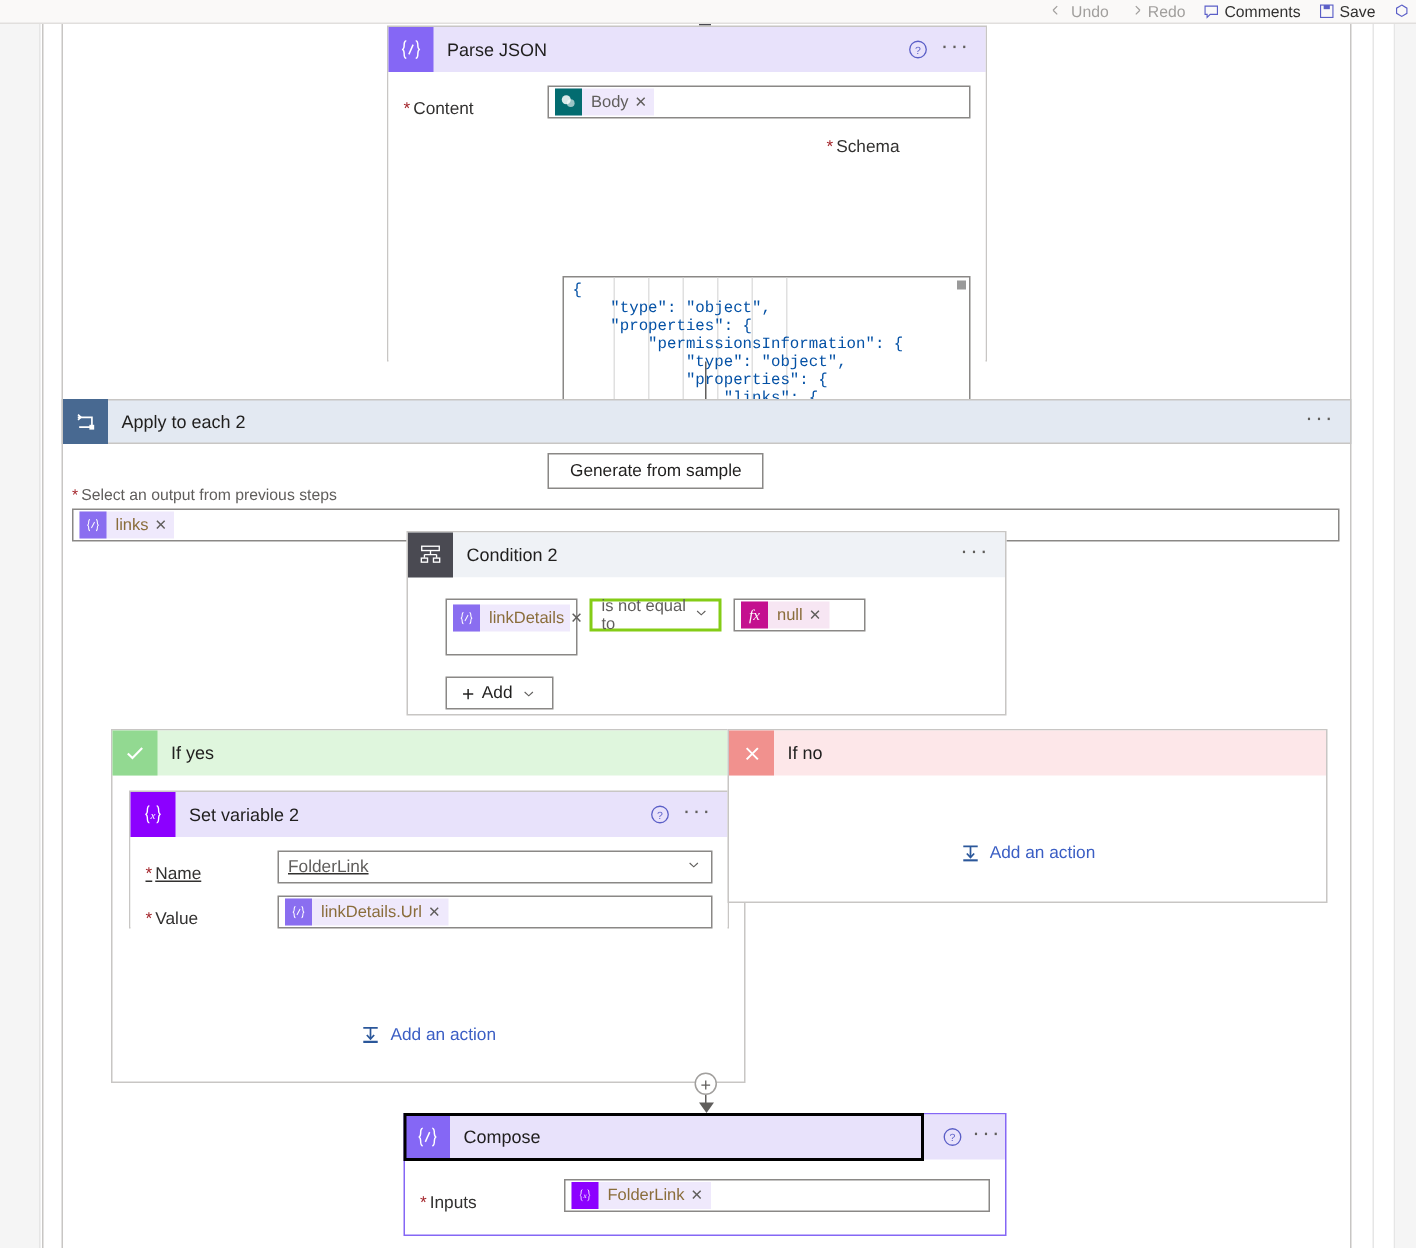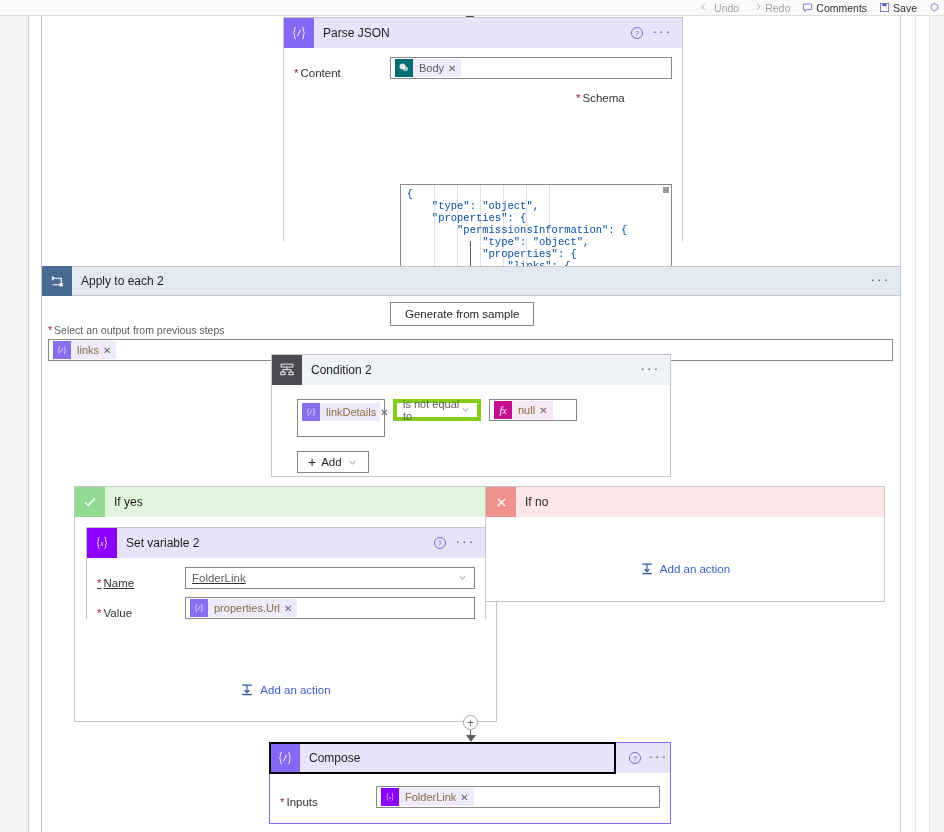--- a/index.html
+++ b/index.html
@@ -156,21 +156,21 @@
     background: #fff; font-size: 11.5px; color: #201f1e; cursor: pointer;
   }
 
   
   .cond-row { display: flex; align-items: flex-start; gap: 8px; }
   .cond-operand {
     border: 1px solid #8a8886; background: #fff; width: 88px; height: 38px;
     display: flex; align-items: flex-start; padding: 3px 4px;
   }
   .cond-op {
-    border: 4px solid #84cc16; background: #fff; width: 88px; height: 22px;
+    border: 2px solid #84cc16; background: #fff; width: 88px; height: 22px;
     display: flex; align-items: center; padding: 0 6px;
     font-size: 11px; color: #605e5c;
   }
   .btn-add {
     margin-top: 14px; display: inline-flex; align-items: center; gap: 5px;
     height: 22px; padding: 0 10px; border: 1px solid #8a8886; background: #fff;
     font-size: 11.5px; color: #201f1e; cursor: pointer;
   }
 
   
@@ -245,21 +245,21 @@
 
   <div class="gutter-left"></div>
   <div class="vscroll-track"></div>
   <div class="vscroll-track2"></div>
 
   <div class="scope-frame" style="left:28px; top:0px; width:873px; height:816px; border-top:none; border-bottom:none;"></div>
   <div class="scope-frame" style="left:41px; top:0px; width:0px; height:816px; border-right:none;"></div>
 
   <div class="top-stub" style="left:466px; top:-2px;"></div>
 
-  <div class="card" style="left:283px; top:1px; width:400px; height:224px;">
+  <div class="card" style="left:258px; top:1px; width:400px; height:224px;">
     <div class="card-head">
       <div class="card-icon ic-purple">
         <svg width="18" height="18" viewBox="0 0 20 20">
           <path d="M6.5 3.5c-1.6 0-1.6 2.6-1.6 4s-1 2.5-1 2.5 1 1.1 1 2.5 0 4 1.6 4" stroke="#fff" stroke-width="1.1" fill="none"></path>
           <path d="M13.5 3.5c1.6 0 1.6 2.6 1.6 4s1 2.5 1 2.5-1 1.1-1 2.5 0 4-1.6 4" stroke="#fff" stroke-width="1.1" fill="none"></path>
           <path d="M11.6 6.4 L8.4 13.6" stroke="#fff" stroke-width="1.1" fill="none"></path>
         </svg>
       </div>
       <div class="card-title">Parse JSON</div>
       <div class="head-actions">
@@ -475,21 +475,21 @@
           <div class="fctl">
             <div class="inputbox" style="height:22px;">
               <span class="token">
                 <span class="token-ico tk-purple">
                   <svg width="12" height="12" viewBox="0 0 16 16">
                     <path d="M5.3 3.2c-1.2 0-1.2 2-1.2 3.1s-.8 1.9-.8 1.9.8.8.8 1.9 0 3.1 1.2 3.1" stroke="#fff" stroke-width=".9" fill="none"></path>
                     <path d="M10.7 3.2c1.2 0 1.2 2 1.2 3.1s.8 1.9.8 1.9-.8.8-.8 1.9 0 3.1-1.2 3.1" stroke="#fff" stroke-width=".9" fill="none"></path>
                     <path d="M9.4 5.4 L6.6 10.6" stroke="#fff" stroke-width=".9" fill="none"></path>
                   </svg>
                 </span>
-                <span class="token-txt">properties.Url</span>
+                <span class="token-txt">linkDetails.Url</span>
                 <span class="token-x">✕</span>
               </span>
             </div>
           </div>
         </div>
       </div>
     </div>
 
     <div style="position:absolute; left:0; right:0; top:196px; display:flex; justify-content:center;">
       <div class="addaction">

